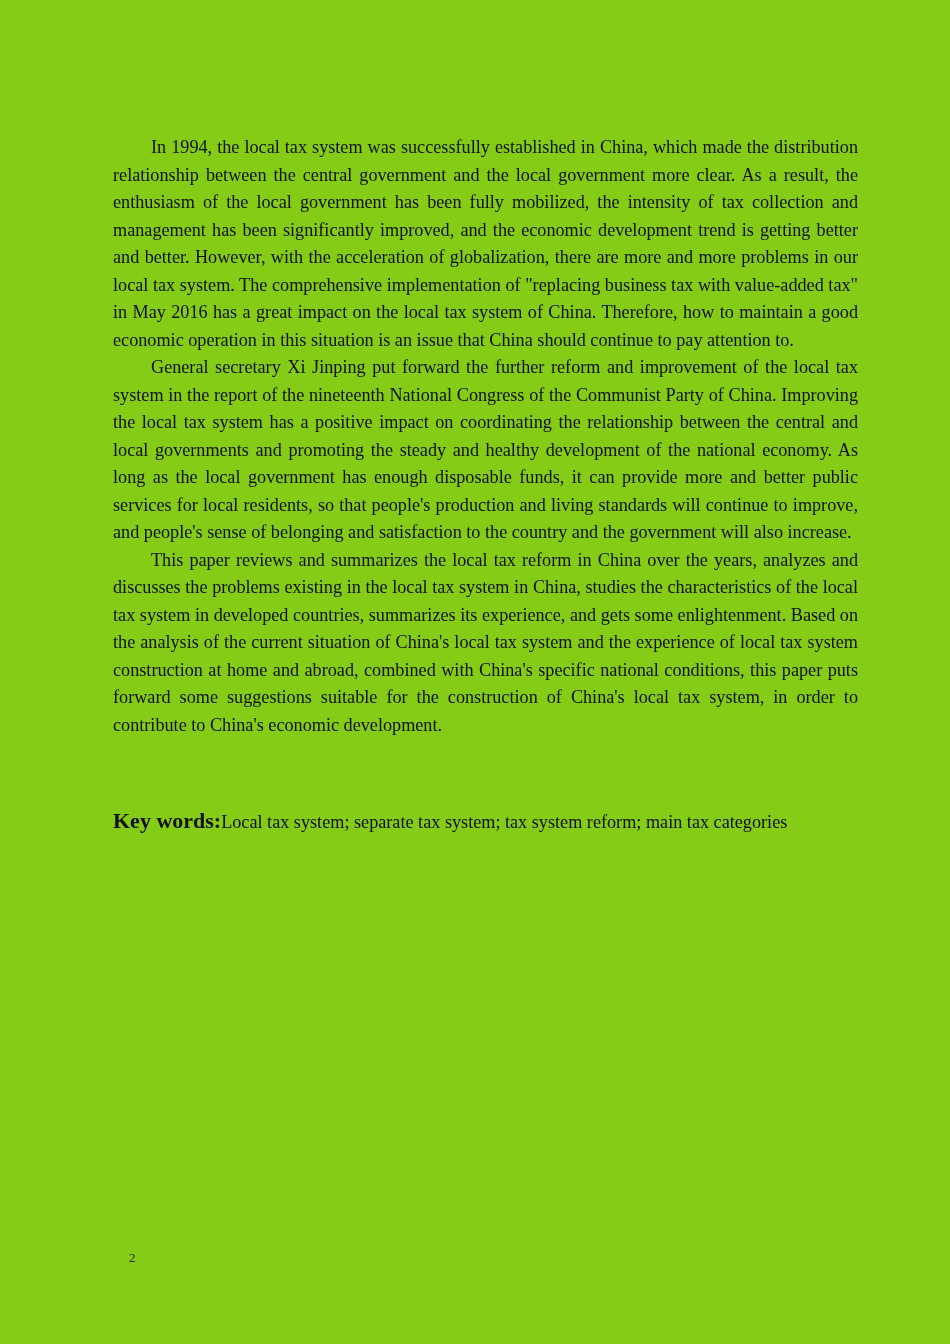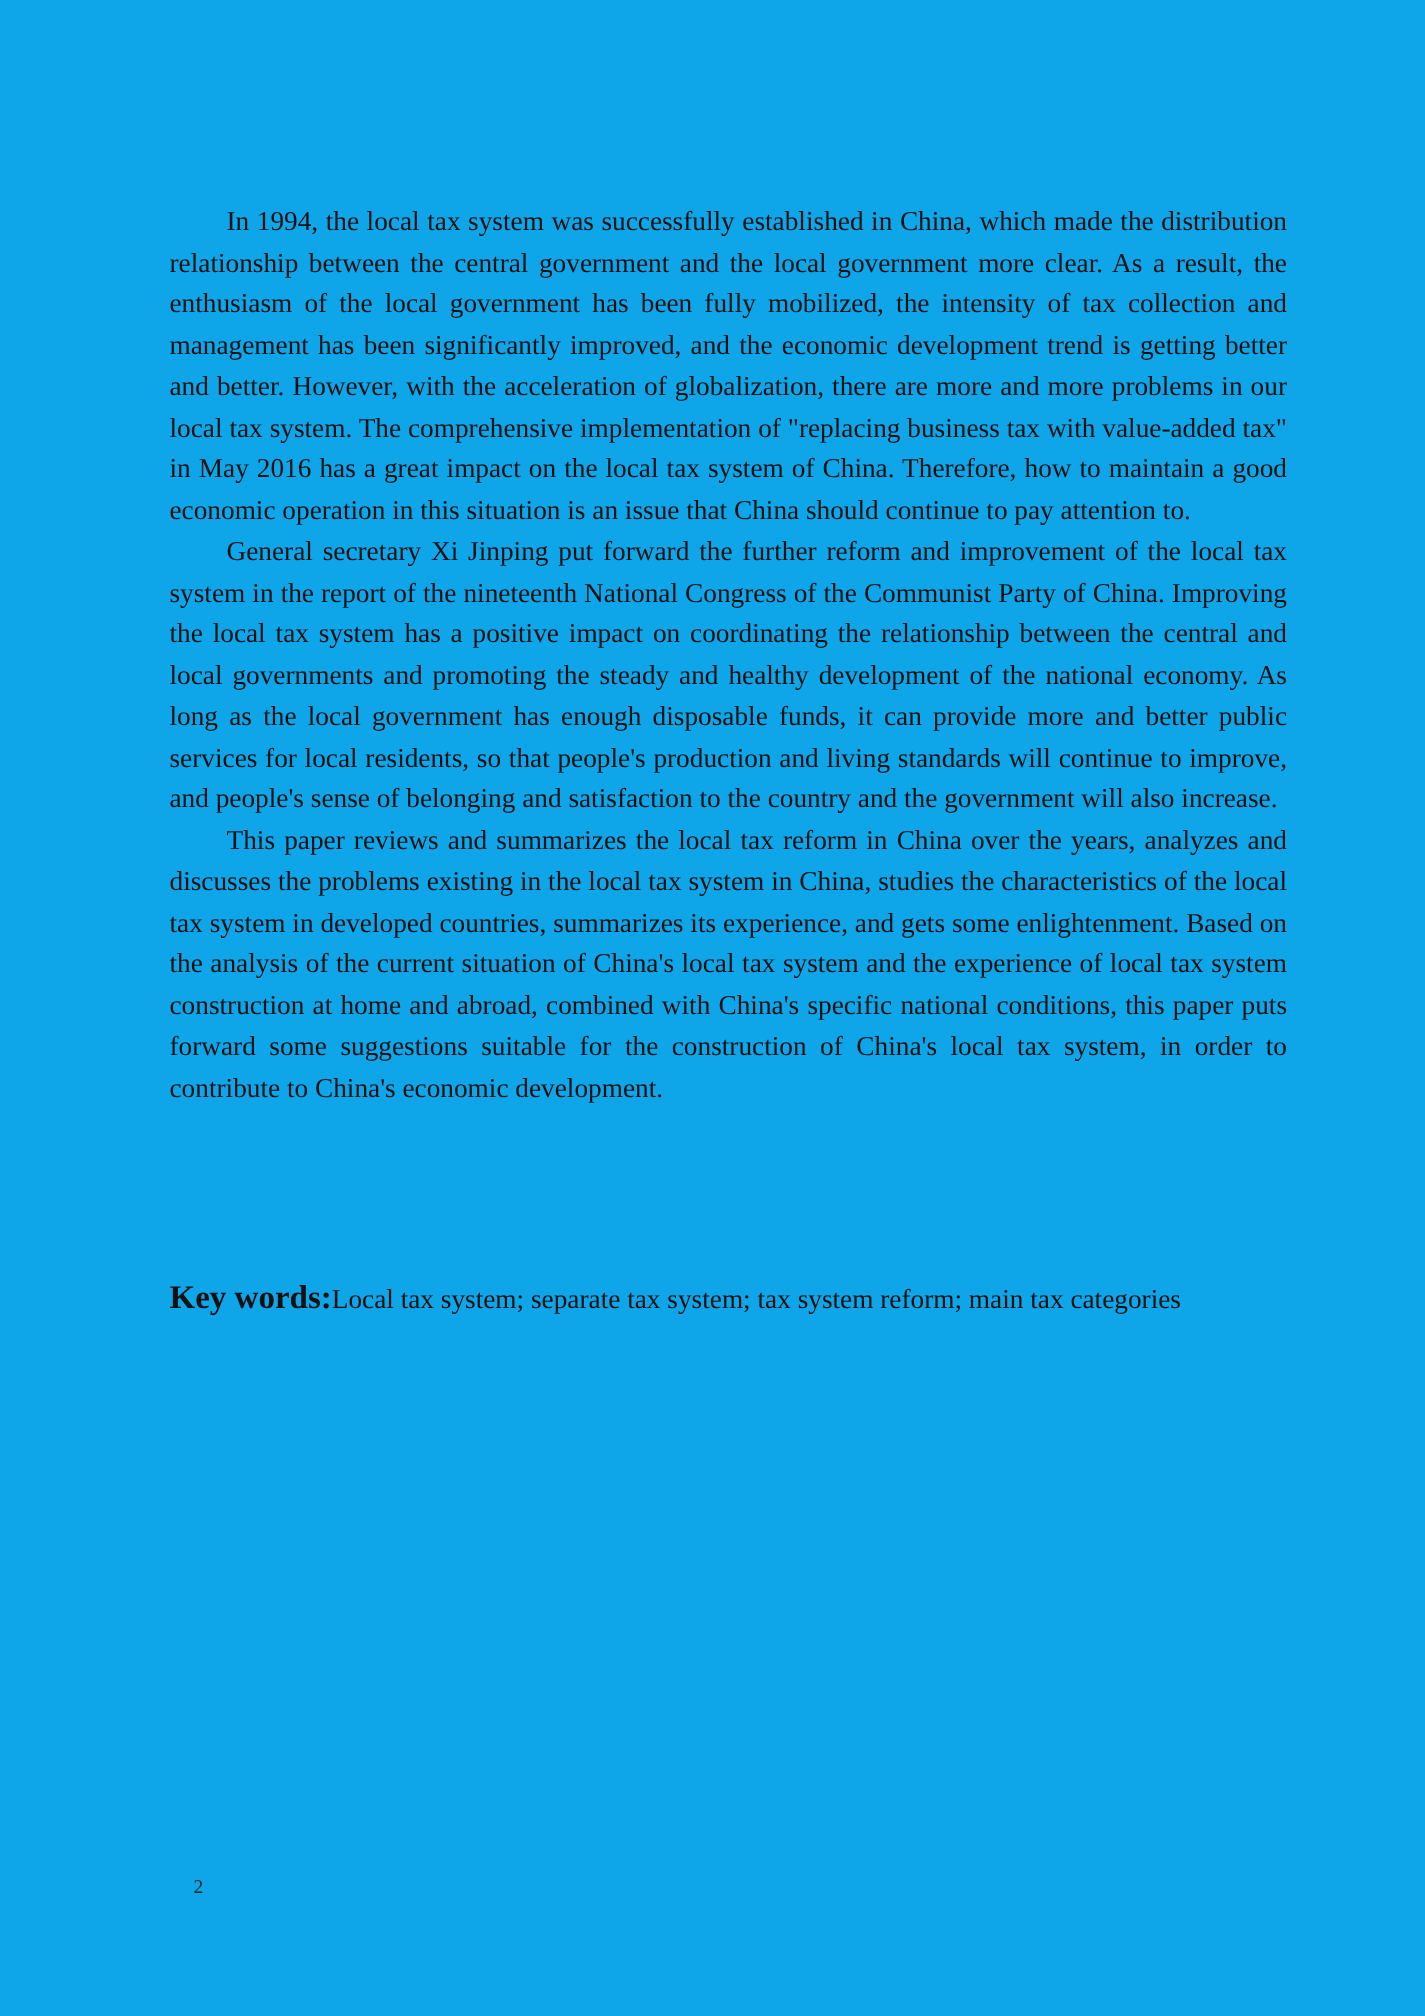--- a/index.html
+++ b/index.html
@@ -13,39 +13,39 @@
     position: relative;
     overflow: hidden;
     font-family: "Liberation Serif", serif;
     color: #111111;
   }
   .page {
     position: absolute;
     left: 0; top: 0;
     width: 950px;
     height: 1344px;
-    background: #0ea5e9;
+    background: #84cc16;
   }
   .body-text {
     position: absolute;
     left: 113px;
     top: 134px;
     width: 745px;
   }
   .para {
     margin: 0;
     font-size: 18.2px;
     line-height: 27.5px;
     text-align: justify;
     text-indent: 38px;
   }
   .keywords {
     position: absolute;
     left: 113px;
-    top: 852px;
+    top: 808px;
     width: 760px;
     white-space: nowrap;
   }
   .kw-label {
     font-weight: bold;
     font-size: 22px;
   }
   .kw-value {
     font-size: 18.2px;
   }

